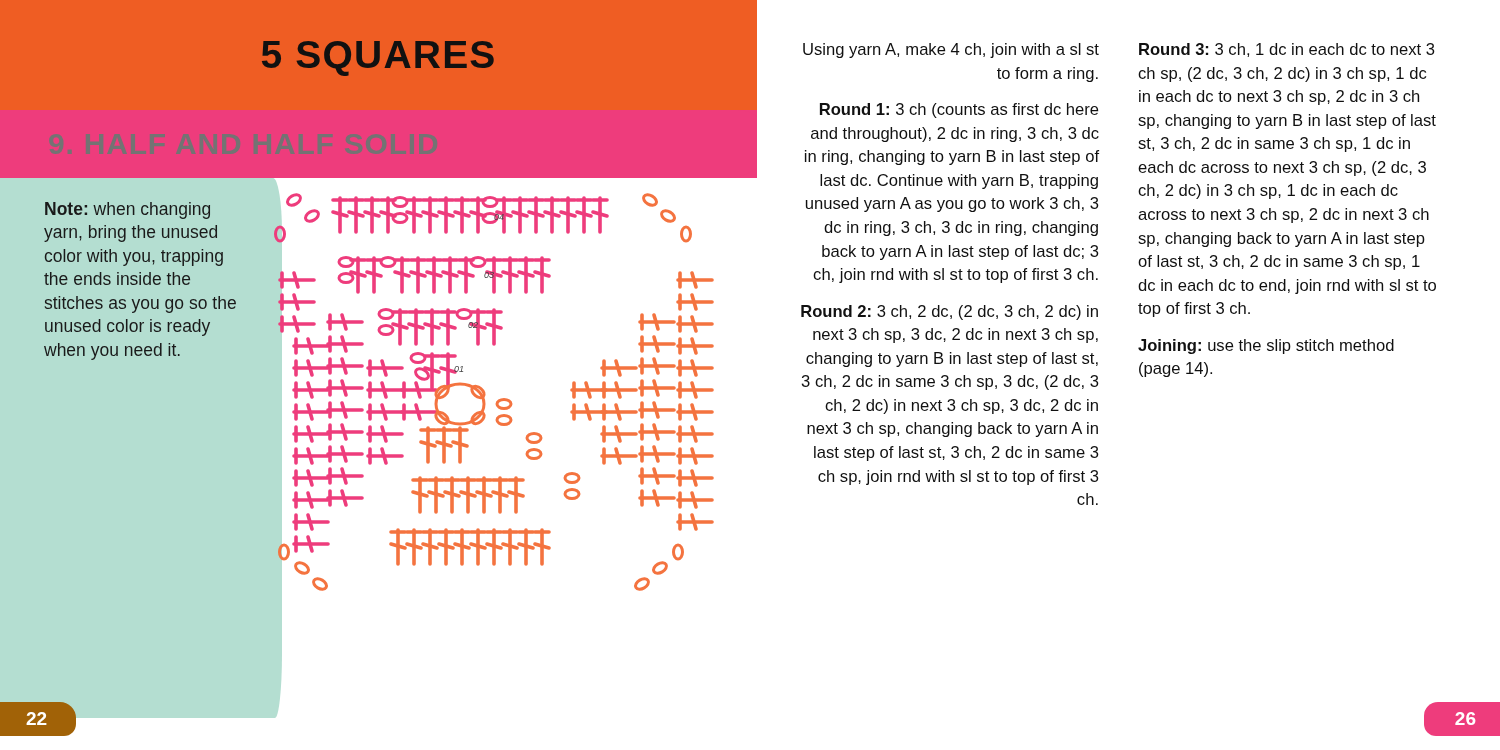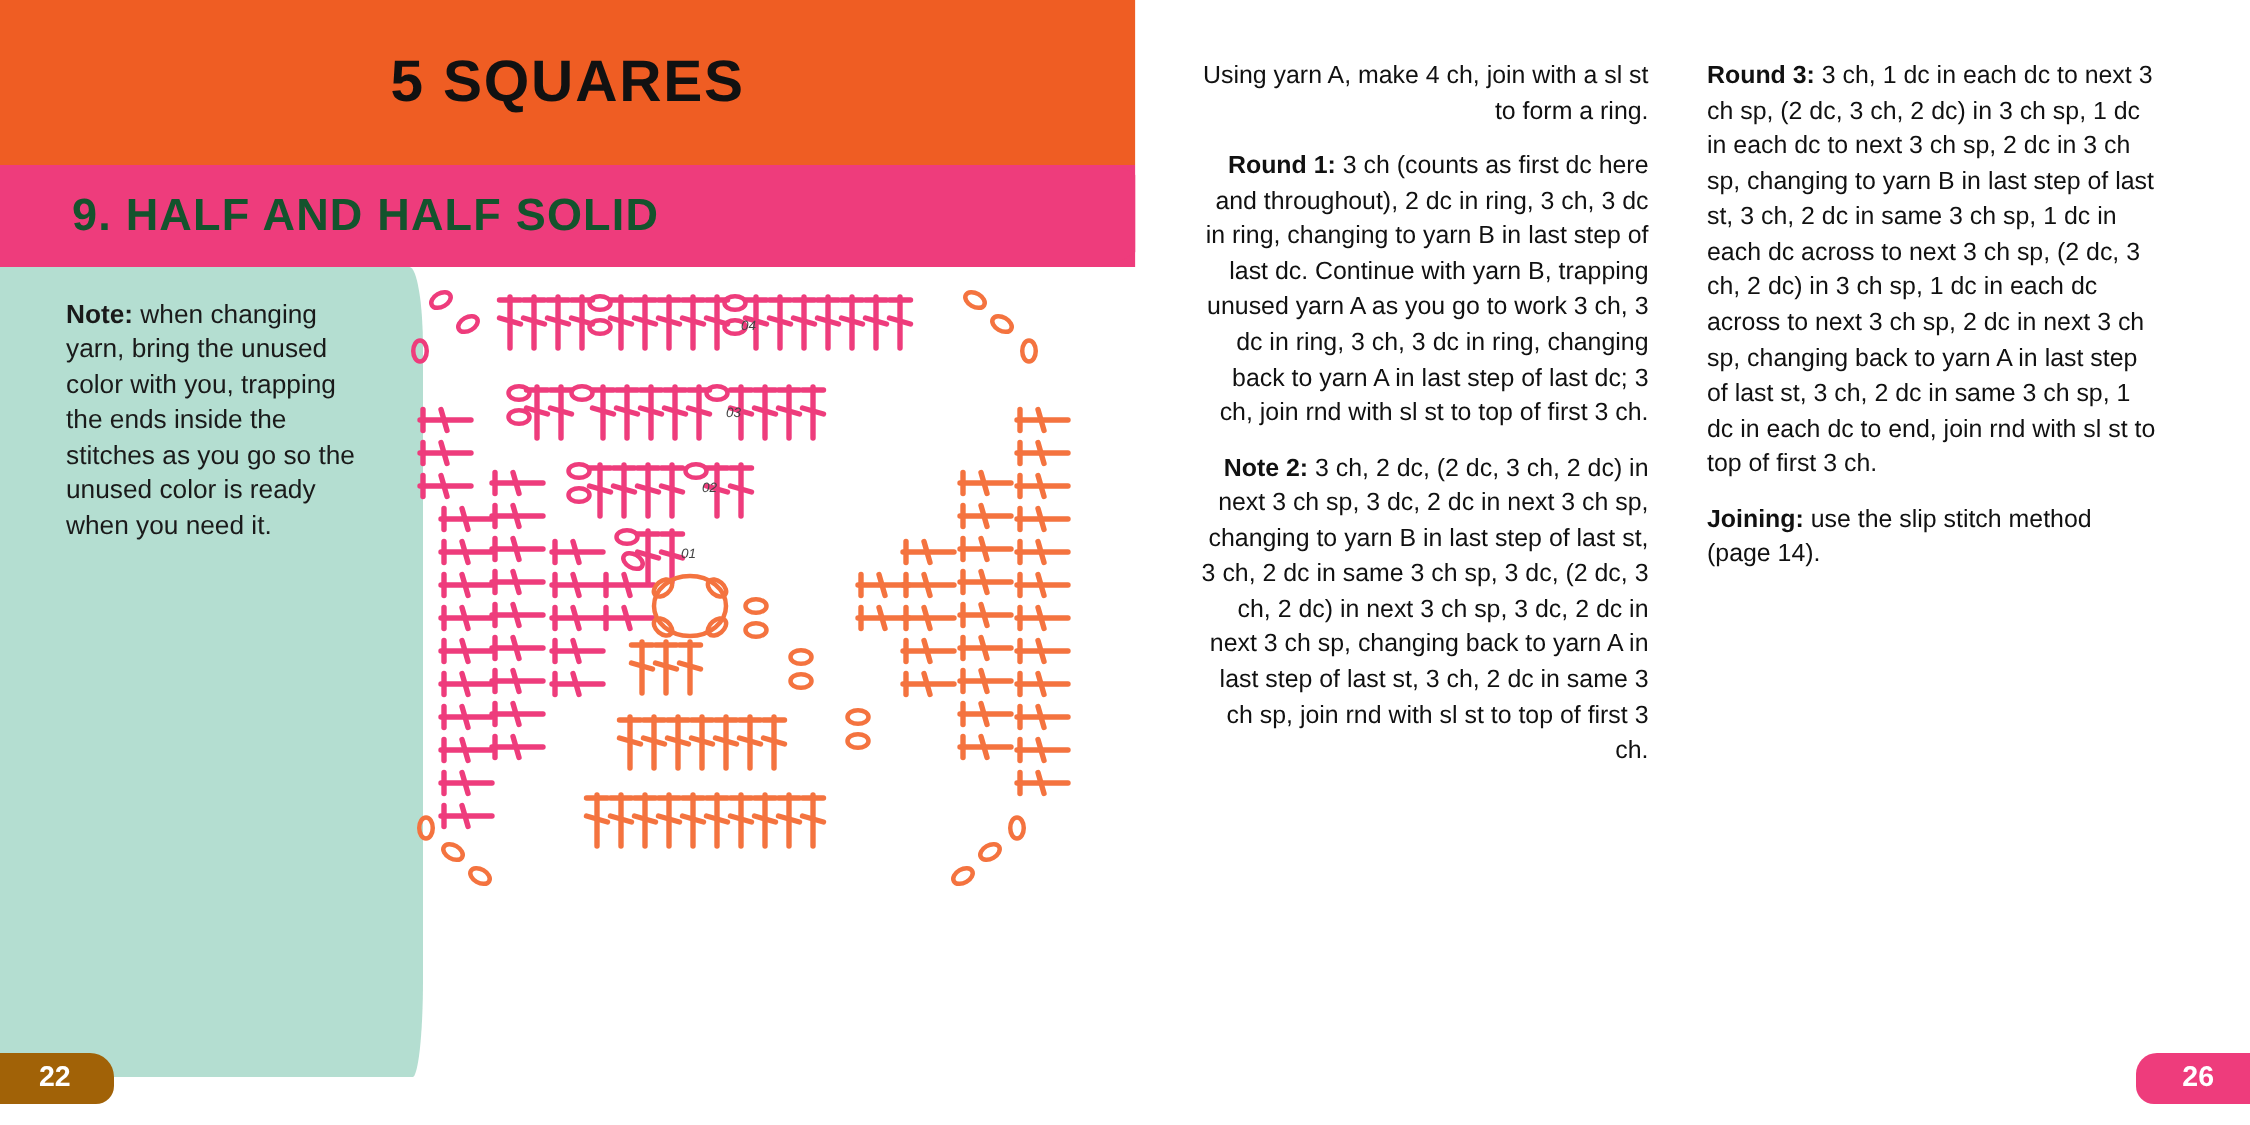--- a/index.html
+++ b/index.html
@@ -71,21 +71,21 @@
     font-weight: 800;
     font-size: 39px;
     letter-spacing: 1.2px;
   }
   .pattern-title {
     position: absolute;
     left: 48px; top: 110px;
     height: 68px;
     display: flex;
     align-items: center;
-    color: #14532d;
+    color: #737373;
     font-weight: 800;
     font-size: 30px;
     letter-spacing: 0.8px;
   }
   .note-box {
     position: absolute;
     left: 44px; top: 198px;
     width: 196px;
     font-size: 17.5px;
     line-height: 1.34;
@@ -373,21 +373,21 @@
       </svg>
     </div>
 
     <div class="page-number-left">22</div>
   </div>
 
   <div class="right-page">
     <div class="col col-1">
       <p><span>Using yarn A, make 4 ch, join with a sl st to form a ring.</span></p>
       <p><b>Round 1:</b><span> 3 ch (counts as first dc here and throughout), 2 dc in ring, 3 ch, 3 dc in ring, changing to yarn B in last step of last dc. Continue with yarn B, trapping unused yarn A as you go to work 3 ch, 3 dc in ring, 3 ch, 3 dc in ring, changing back to yarn A in last step of last dc; 3 ch, join rnd with sl st to top of first 3 ch.</span></p>
-      <p><b>Note 2:</b><span> 3 ch, 2 dc, (2 dc, 3 ch, 2 dc) in next 3 ch sp, 3 dc, 2 dc in next 3 ch sp, changing to yarn B in last step of last st, 3 ch, 2 dc in same 3 ch sp, 3 dc, (2 dc, 3 ch, 2 dc) in next 3 ch sp, 3 dc, 2 dc in next 3 ch sp, changing back to yarn A in last step of last st, 3 ch, 2 dc in same 3 ch sp, join rnd with sl st to top of first 3 ch.</span></p>
+      <p><b>Round 2:</b><span> 3 ch, 2 dc, (2 dc, 3 ch, 2 dc) in next 3 ch sp, 3 dc, 2 dc in next 3 ch sp, changing to yarn B in last step of last st, 3 ch, 2 dc in same 3 ch sp, 3 dc, (2 dc, 3 ch, 2 dc) in next 3 ch sp, 3 dc, 2 dc in next 3 ch sp, changing back to yarn A in last step of last st, 3 ch, 2 dc in same 3 ch sp, join rnd with sl st to top of first 3 ch.</span></p>
     </div>
 
     <div class="col col-2">
       <p><b>Round 3:</b><span> 3 ch, 1 dc in each dc to next 3 ch sp, (2 dc, 3 ch, 2 dc) in 3 ch sp, 1 dc in each dc to next 3 ch sp, 2 dc in 3 ch sp, changing to yarn B in last step of last st, 3 ch, 2 dc in same 3 ch sp, 1 dc in each dc across to next 3 ch sp, (2 dc, 3 ch, 2 dc) in 3 ch sp, 1 dc in each dc across to next 3 ch sp, 2 dc in next 3 ch sp, changing back to yarn A in last step of last st, 3 ch, 2 dc in same 3 ch sp, 1 dc in each dc to end, join rnd with sl st to top of first 3 ch.</span></p>
       <p><b>Joining:</b><span> use the slip stitch method (page 14).</span></p>
     </div>
 
     <div class="page-number-right">26</div>
   </div>
 

